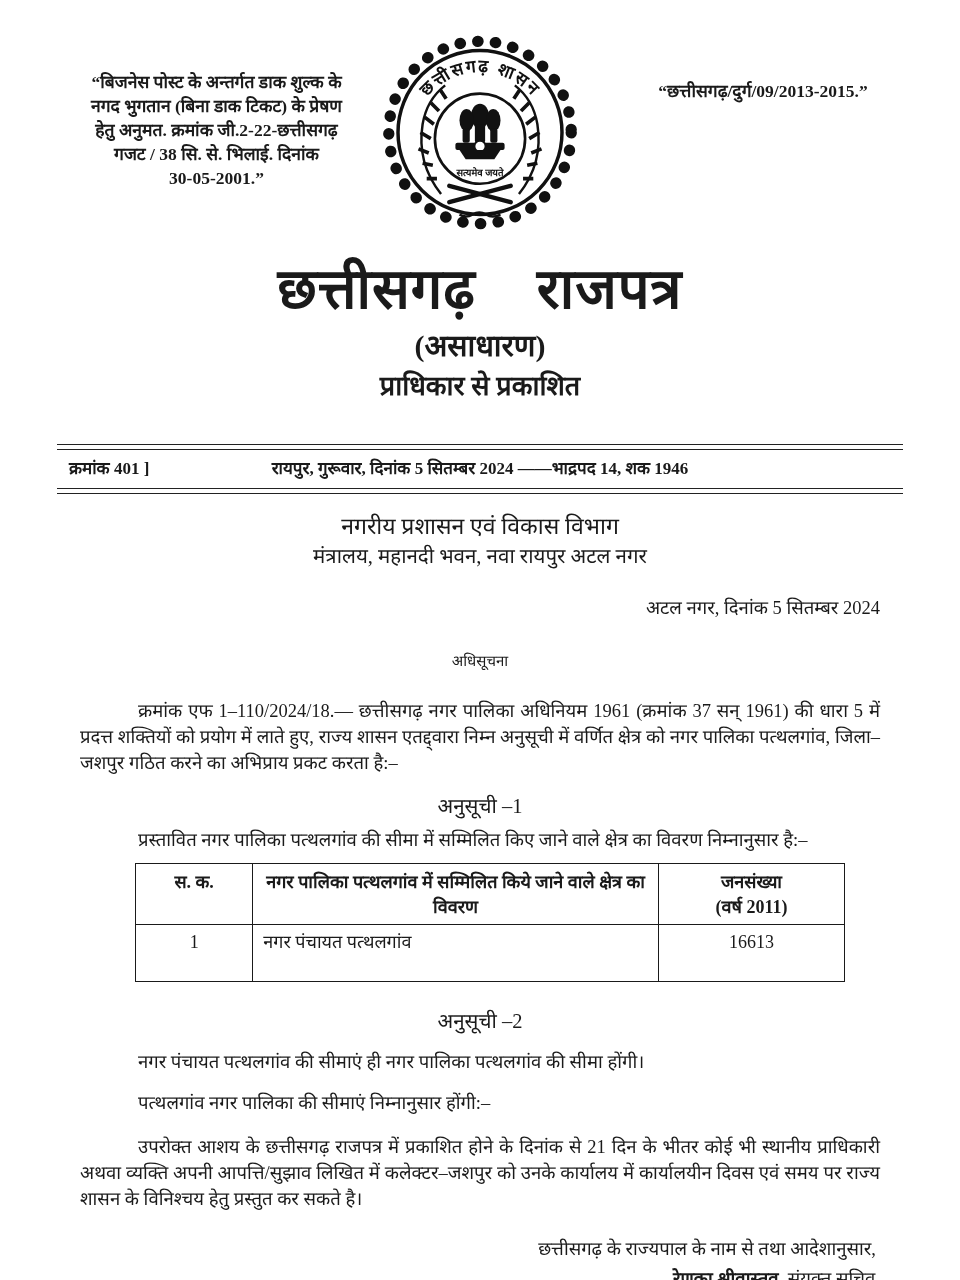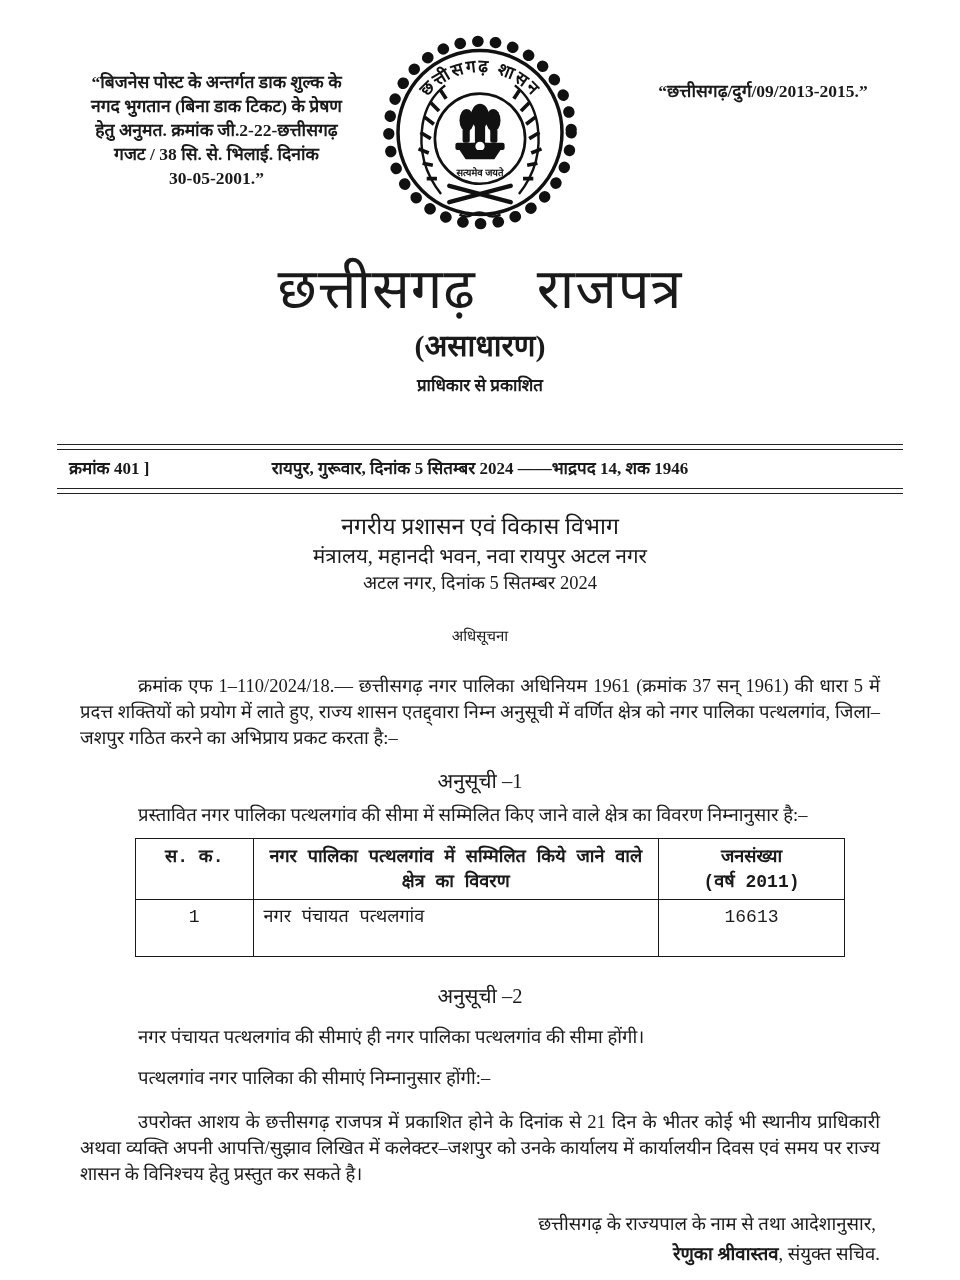--- a/index.html
+++ b/index.html
@@ -29,58 +29,58 @@
     font-weight:bold;font-size:17.5px;line-height:26px;
     text-align:center;
   }
   .emblem{
     position:absolute;left:50%;top:30px;transform:translateX(-50%);
     width:205px;height:205px;
   }
   
   .masthead{position:absolute;top:250px;left:0;width:960px;text-align:center;}
   .gazette-title{
-    font-size:56px;font-weight:normal;line-height:78px;
+    font-size:56px;font-weight:bold;line-height:78px;
     word-spacing:46px;letter-spacing:1px;
   }
   .gazette-sub{font-size:30px;font-weight:bold;line-height:36px;}
-  .gazette-auth{font-size:17px;font-weight:bold;line-height:32px;margin-top:6px;}
+  .gazette-auth{font-size:27px;font-weight:bold;line-height:32px;margin-top:6px;}
   
   .issue-bar{
     position:absolute;top:444px;left:57px;width:846px;
   }
   .dbl-rule{height:4px;border-top:1.6px solid #222;border-bottom:1px solid #222;}
   .issue-inner{
     position:relative;height:38px;line-height:38px;
     font-weight:bold;font-size:17px;
   }
   .issue-no{position:absolute;left:12px;top:0;}
   .issue-date{position:absolute;left:0;width:100%;text-align:center;}
   
   .doc-body{
     position:absolute;top:500px;left:80px;width:800px;
     font-size:18.5px;line-height:26px;
   }
   .center{text-align:center;}
   .dept-title{font-size:23px;line-height:30px;margin-top:12px;}
   .dept-addr{font-size:20.5px;line-height:27px;margin-top:1px;}
-  .dateline{font-size:18.5px;}
+  .dateline{font-size:18.5px;margin-top:25px;text-align:right;}
   .notif-heading{font-size:15px;margin-top:27px;}
   .para{
     text-align:justify;text-indent:58px;margin-top:24px;
   }
   .sched-heading{font-size:20.5px;margin-top:17px;}
   .intro-line{margin-top:8px;text-indent:58px;}
   
   .areas-table{
     margin:10px 0 0 55px;width:710px;
     border-collapse:collapse;font-size:18px;
   }
   .areas-table th,.areas-table td{
-    border:1.8px solid #1a1a1a;padding:4px 10px;vertical-align:top;font-family:Liberation Mono, monospace;
+    border:1.8px solid #1a1a1a;padding:4px 10px;vertical-align:top;
   }
   .areas-table th{font-weight:bold;line-height:25px;padding-top:6px;}
   .col-sn{width:100px;text-align:center;}
   .col-desc{width:400px;text-align:center;}
   .col-pop{width:170px;text-align:center;}
   .areas-table td.col-desc{text-align:left;padding-bottom:26px;}
   .indent-line{margin-top:15px;padding-left:58px;}
   .sig-block{margin-top:24px;text-align:right;padding-right:0;}
   .sig-line1{margin-right:4px;}
   .sig-line2{margin-top:4px;}

